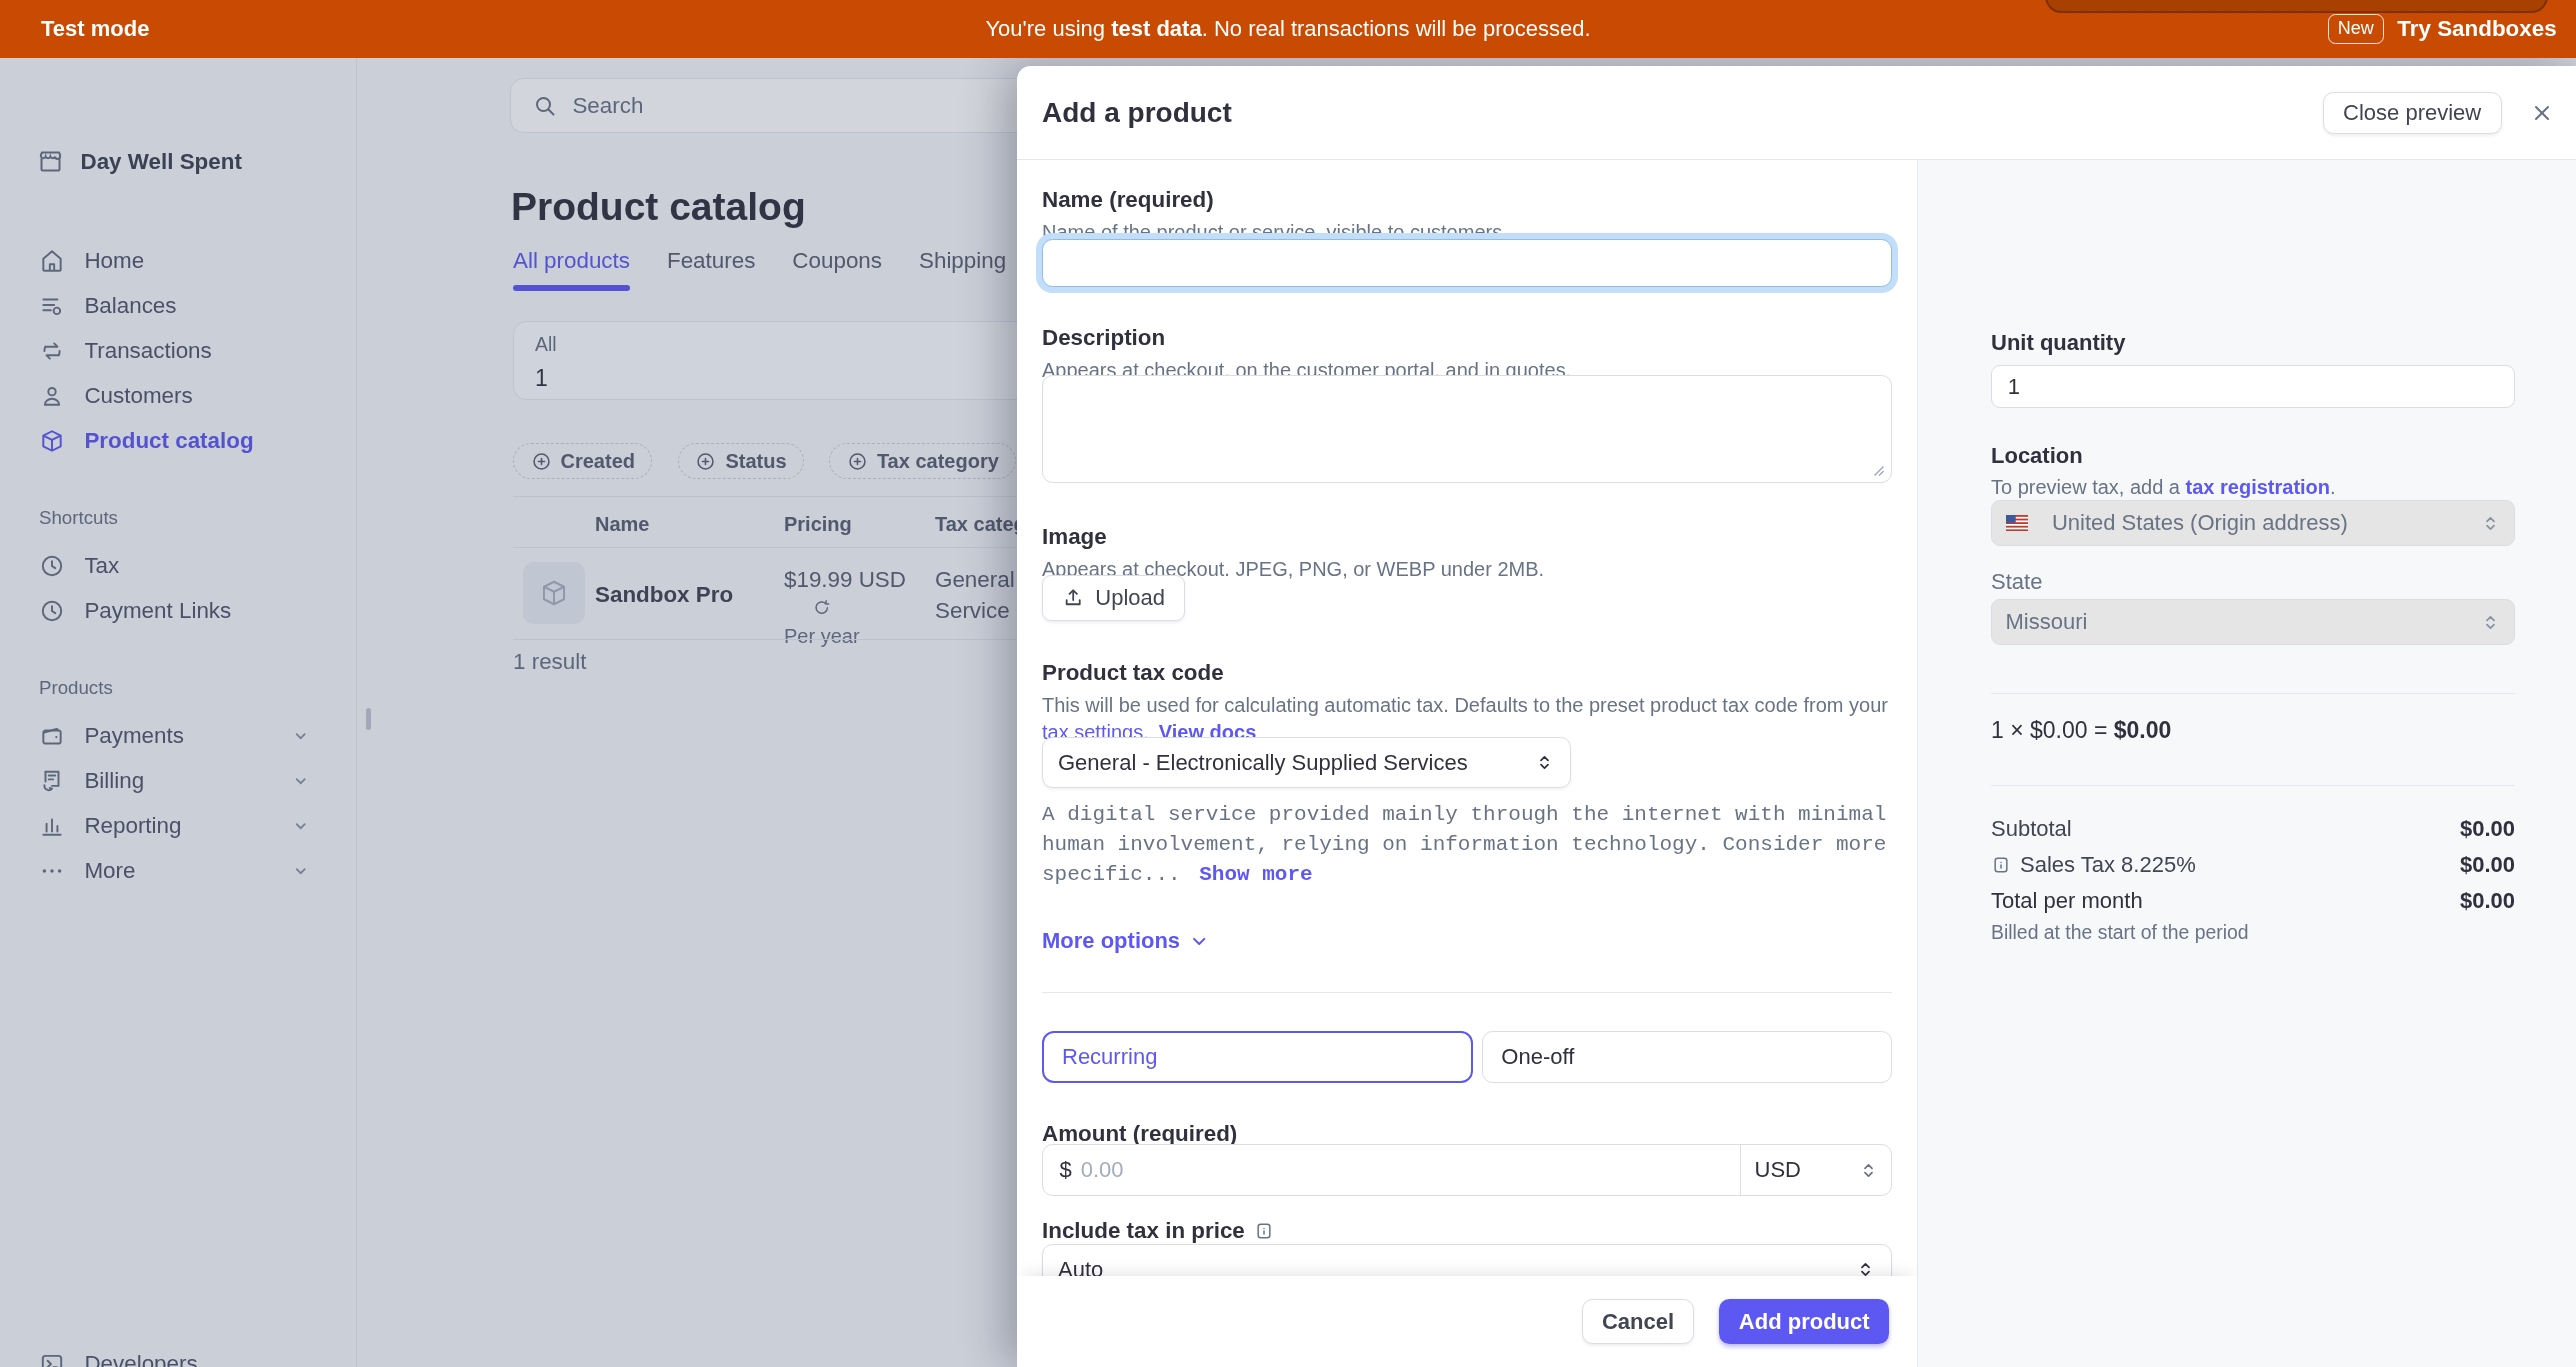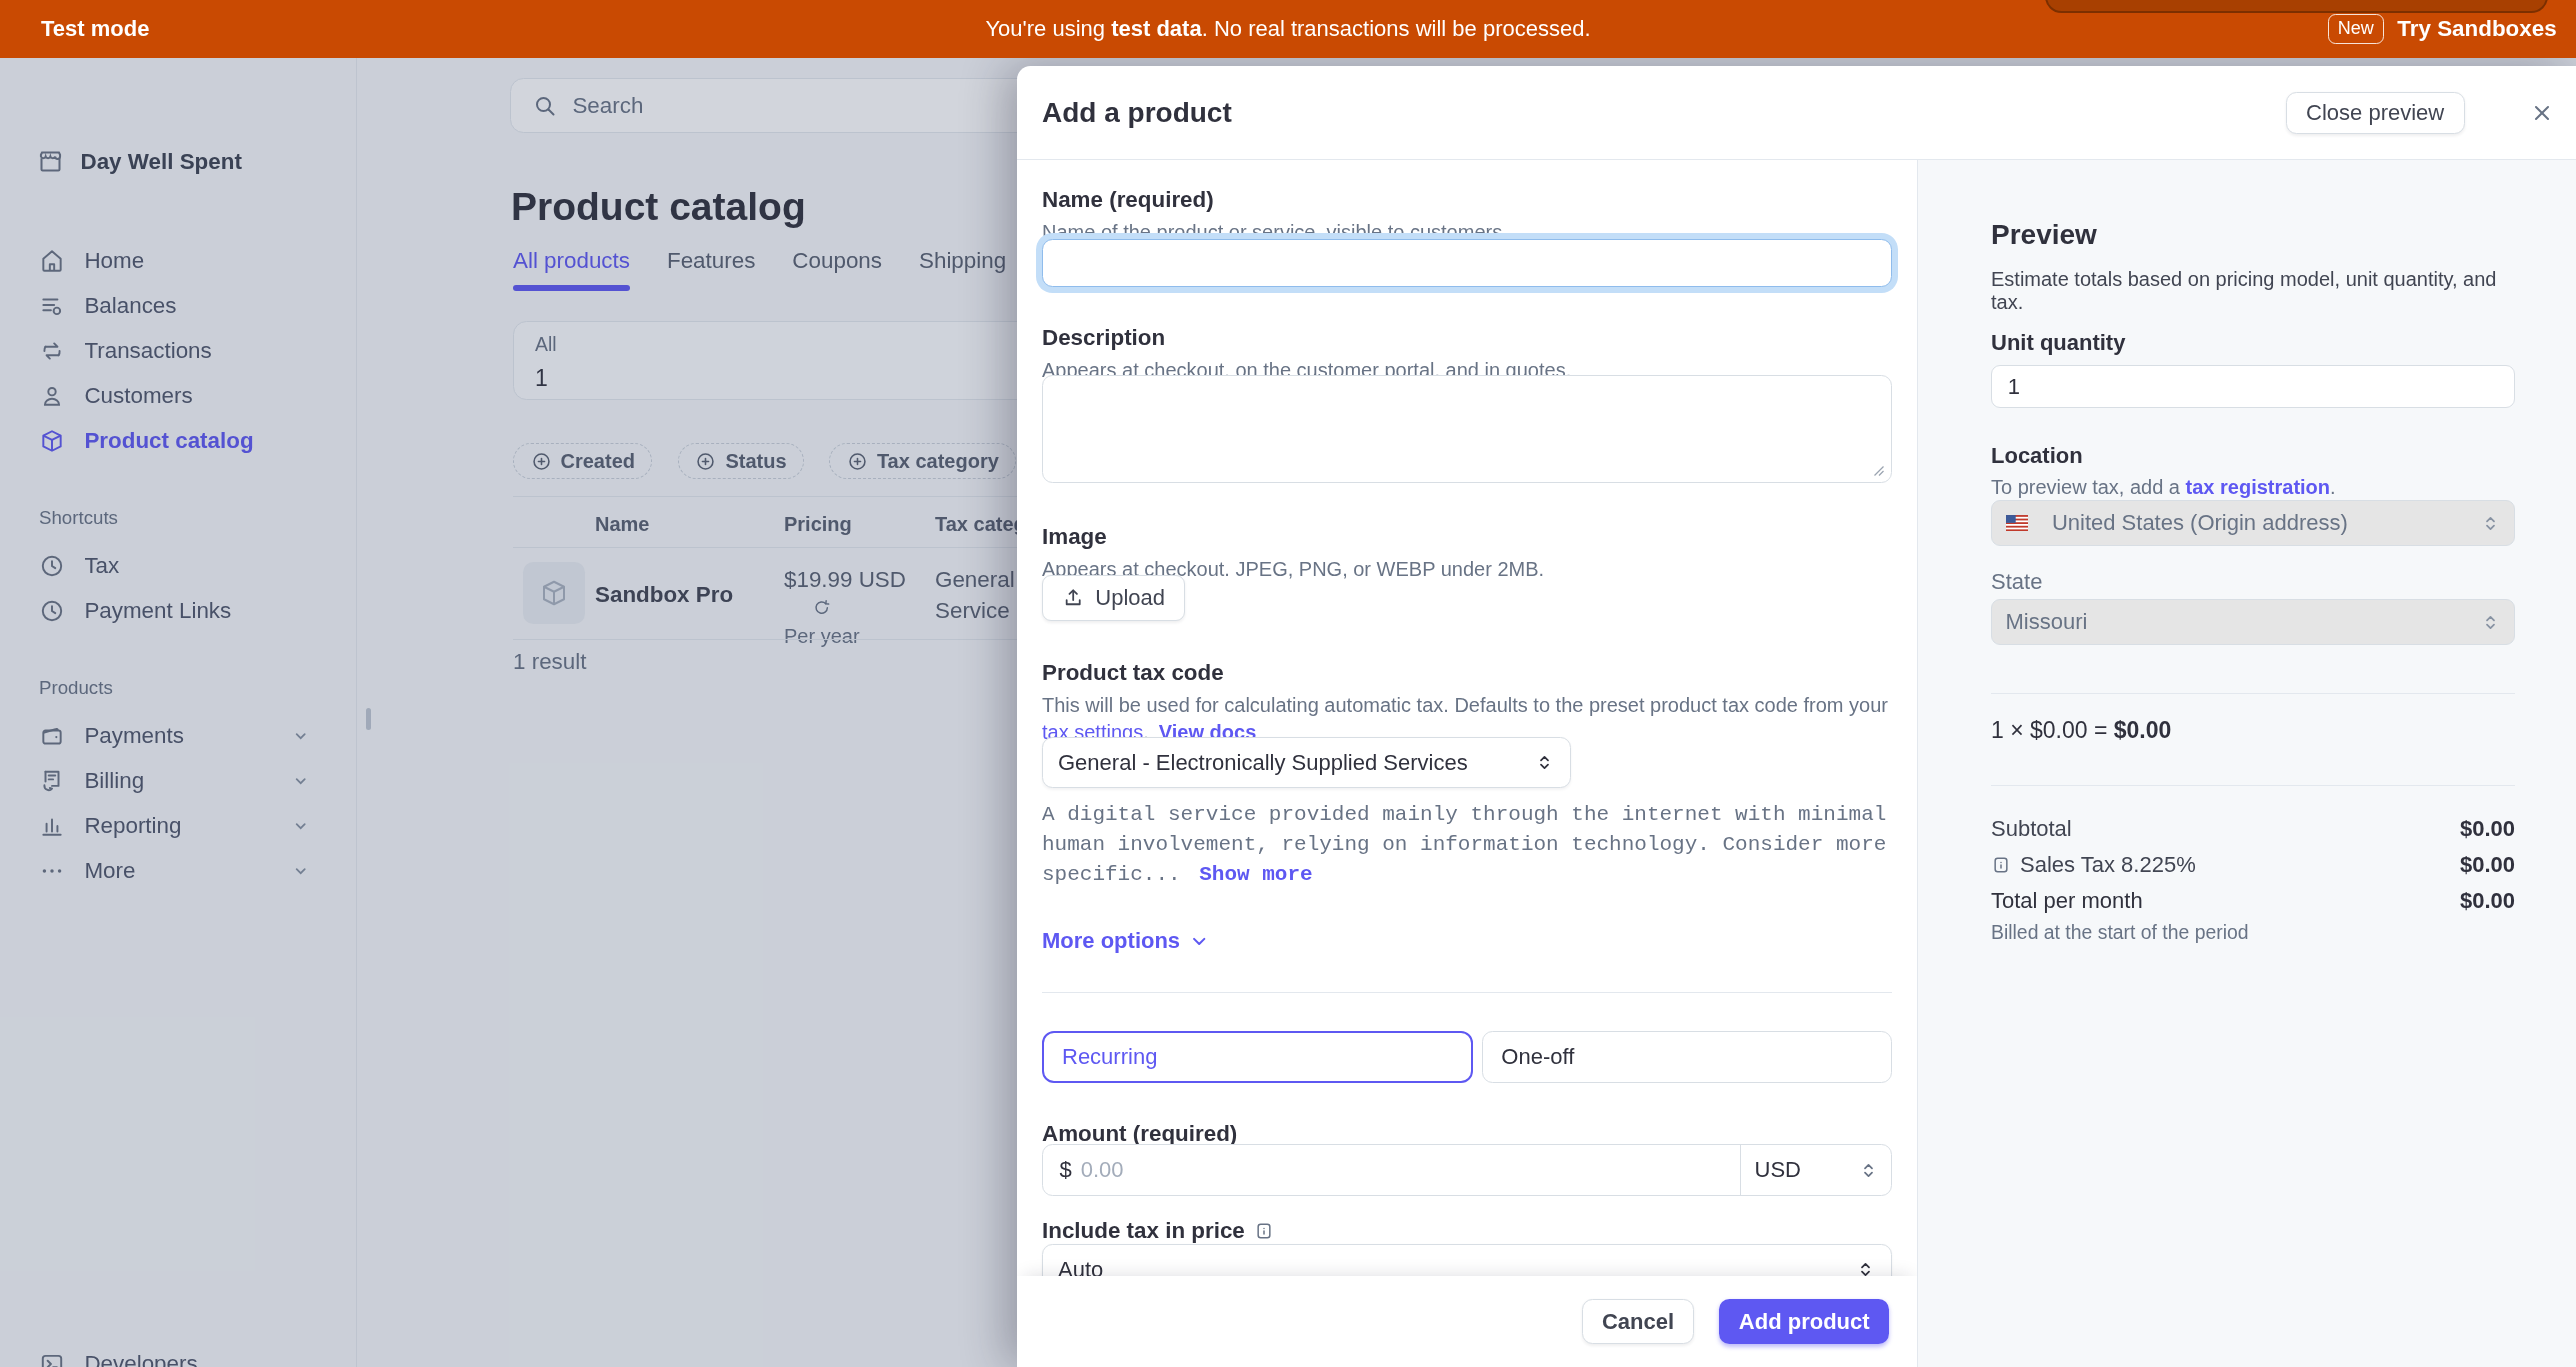--- a/index.html
+++ b/index.html
@@ -108,21 +108,21 @@
   }
 
   
   .modal {
     position:absolute; left:1017px; top:66px; right:0; bottom:0;
     background:#fff; border-radius:13.5px 0 0 0; z-index:60;
     box-shadow:-12px 0 45px rgba(26,27,45,.30);
   }
   .modal-header {
     position:absolute; top:0; left:0; right:0; height:93px;
-    display:flex; align-items:center; padding:0 22.4px 0 25px;gap:37px;
+    display:flex; align-items:center; padding:0 22.4px 0 25px;
   }
   .modal-title { font-size:28px; font-weight:700; color:#30313D; }
   .close-preview {
     margin-left:auto; height:42px; padding:0 19.4px; border:0.7px solid #D8DEE4;
     border-radius:10.5px; background:#fff; font-size:22px; font-weight:500; color:#414552;
     display:flex; align-items:center; box-shadow:0 1.5px 3px rgba(26,27,45,.07); cursor:pointer;
     font-family:inherit;
   }
   .close-x { margin-left:28px; color:#687385; cursor:pointer; background:none; border:none; }
 
@@ -646,24 +646,20 @@
         </div>
       </div>
 
       <div class="form-footer">
         <button class="btn-cancel">Cancel</button>
         <button class="btn-primary">Add product</button>
       </div>
     </div>
 
     <div class="preview-col">
-      <div class="pblock" style="top:59px;">
-        <div class="pv-title">Preview</div>
-        <div class="pv-sub" style="margin-top:16.5px;">Estimate totals based on pricing model, unit quantity, and tax.</div>
-      </div>
 
       <div class="pblock" style="top:170px;">
         <div class="plabel">Unit quantity</div>
       </div>
       <div class="pblock" style="top:205px;">
         <input class="pv-input" style="font-family: inherit; outline: none;" value="1">
       </div>
 
       <div class="pblock" style="top:283px;">
         <div class="plabel">Location</div>

